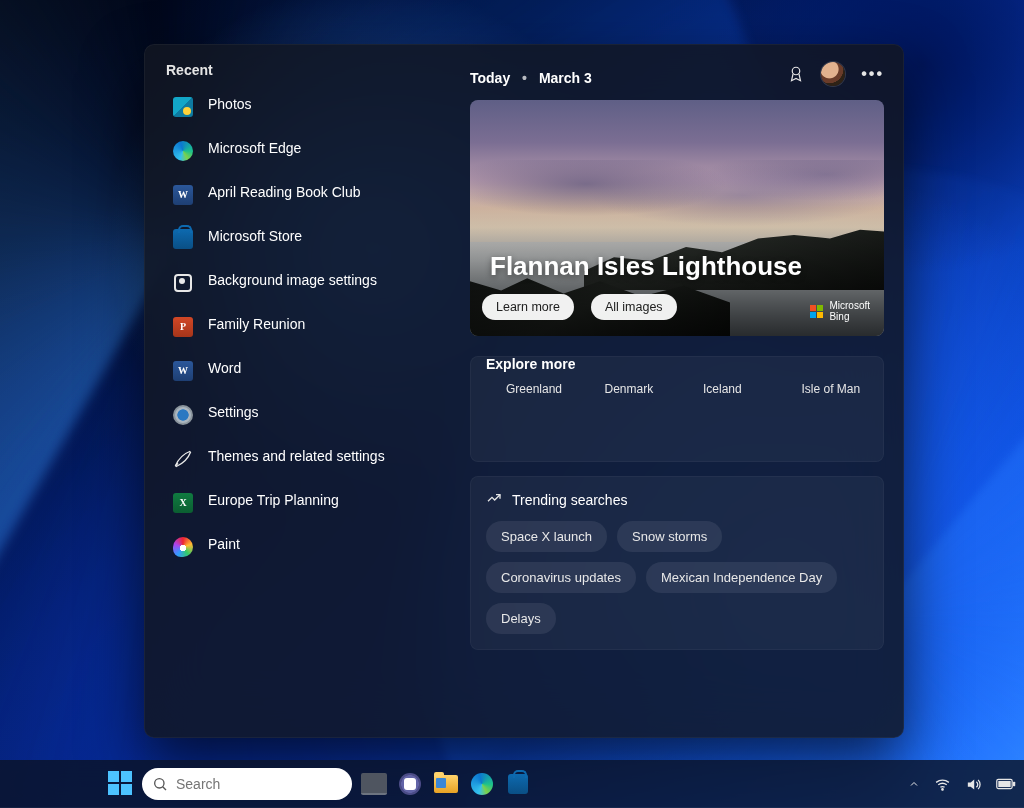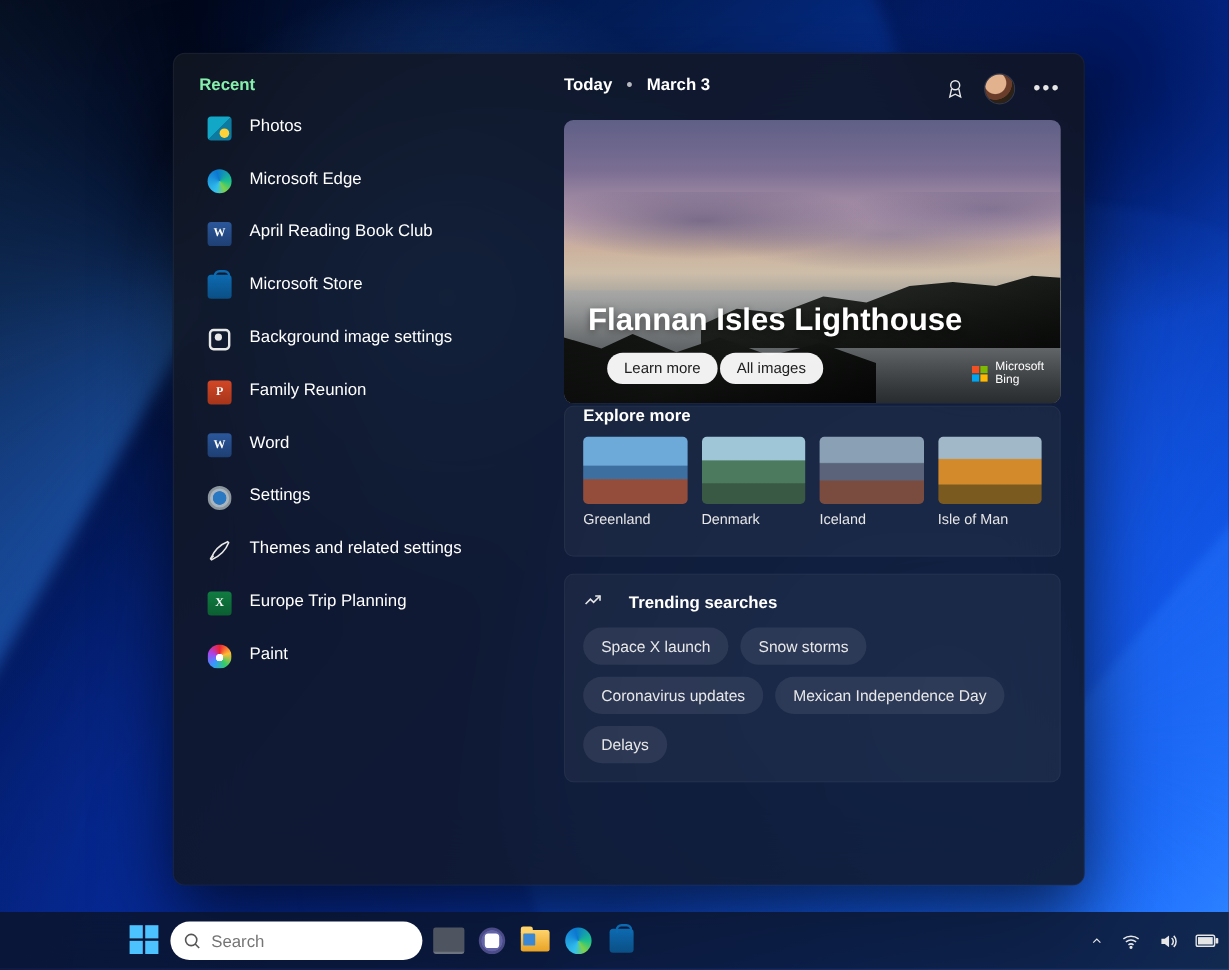--- a/index.html
+++ b/index.html
@@ -14,22 +14,22 @@
 
 .wallpaper::before,.wallpaper::after{content:"";position:absolute;border-radius:50%;pointer-events:none}
 .wallpaper::before{width:1200px;height:1200px;left:-420px;top:-360px;background:conic-gradient(from 210deg,rgba(70,160,255,.45),rgba(8,30,110,.0) 40%,rgba(20,90,220,.35) 65%,rgba(0,10,60,0));filter:blur(6px);opacity:.8}
 .wallpaper::after{width:900px;height:900px;right:-300px;bottom:-260px;background:conic-gradient(from 40deg,rgba(60,140,255,.35),rgba(0,20,80,0) 38%,rgba(40,120,250,.4) 66%,rgba(0,8,40,0));filter:blur(4px);opacity:.7}
 
 
 .panel{position:absolute;left:144px;top:44px;width:760px;height:694px;border-radius:10px;background:rgba(18,22,34,.86);backdrop-filter:blur(28px) saturate(1.1);box-shadow:0 26px 60px rgba(0,0,0,.65),0 0 0 1px rgba(255,255,255,.045) inset;color:#e8e8e8;padding:18px 20px 20px 22px;box-sizing:border-box;display:flex;gap:24px}
 .left{width:280px;display:flex;flex-direction:column}
 .right{flex:1;display:flex;flex-direction:column}
 
-.sec-title{font-size:14px;font-weight:600;color:#86efac}
-.header-row{display:flex;justify-content:space-between;align-items:flex-start;margin-bottom:14px;height:24px}
+.sec-title{font-size:14px;font-weight:600;color:#e5e5e5}
+.header-row{display:flex;justify-content:space-between;align-items:flex-end;margin-bottom:14px;height:24px}
 .date-line{font-size:14px;font-weight:600;color:#fff}
 .dot{margin:0 8px;opacity:.7}
 .hdr-actions{display:flex;align-items:center;gap:16px}
 .avatar{width:24px;height:24px;border-radius:50%;background:radial-gradient(circle at 35% 30%,#e2b28f 0 38%,#6a3c2a 42% 60%,#2e2216 62%);box-shadow:0 0 0 1px rgba(255,255,255,.15)}
 .more-dots{color:#e6e6e6;font-weight:700;letter-spacing:2px}
 .rewards svg{display:block}
 
 
 .recent-list{margin-top:18px;display:flex;flex-direction:column;gap:4px}
 .recent-item{display:flex;align-items:flex-start;gap:14px;height:40px;padding:0 6px;border-radius:6px;cursor:pointer}
@@ -63,41 +63,41 @@
  radial-gradient(ellipse 200px 46px at 28% 30%,rgba(88,82,120,.65),transparent 70%),
  radial-gradient(ellipse 220px 44px at 66% 44%,rgba(120,110,150,.55),transparent 70%),
  radial-gradient(ellipse 170px 38px at 86% 18%,rgba(100,92,130,.55),transparent 70%)}
 .sea{position:absolute;left:0;right:0;bottom:0;height:94px;background:linear-gradient(#c9c9c7 0%,#bfc2c3 20%,#9da3a7 55%,#6b7278 100%);filter:blur(.3px)}
 .cliff{position:absolute;right:0;bottom:46px;width:300px;height:86px;background:linear-gradient(160deg,#1a1c1a 0%,#2a2e2a 40%,#0d0f0d 100%);clip-path:polygon(0% 78%,10% 62%,22% 66%,34% 50%,46% 56%,58% 40%,70% 36%,82% 40%,92% 30%,100% 32%,100% 100%,0% 100%)}
 .cliff::after{content:"";position:absolute;right:6px;bottom:78px;width:10px;height:44px;background:linear-gradient(#f0f0ef,#cfcfce);border-radius:3px}
 .cliff::before{content:"";position:absolute;right:2px;bottom:118px;width:18px;height:10px;background:#e7e7e6;border-radius:3px}
 .rocks{position:absolute;left:0;bottom:0;width:260px;height:76px;background:linear-gradient(150deg,#141614 0%,#232723 50%,#0b0d0b 100%);clip-path:polygon(0% 28%,12% 40%,22% 24%,36% 44%,50% 28%,66% 48%,82% 34%,100% 56%,100% 100%,0% 100%)}
 .hero-overlay{position:absolute;inset:0;background:linear-gradient(to top,rgba(0,0,0,.62) 0%,rgba(0,0,0,.18) 38%,rgba(0,0,0,0) 62%)}
 .hero-title{position:absolute;left:20px;bottom:54px;font-size:26px;font-weight:600;color:#fff;text-shadow:0 2px 6px rgba(0,0,0,.45)}
-.hero-actions{position:absolute;left:36px;bottom:16px;display:flex;gap:2px}
+.hero-actions{position:absolute;left:12px;bottom:16px;display:flex;gap:17px}
 .pill{background:rgba(255,255,255,.94);color:#202020;border:none;border-radius:16px;font-size:12.5px;padding:6px 14px;cursor:pointer}
 .bing{position:absolute;right:14px;bottom:14px;display:flex;align-items:center;gap:6px;color:#fff;font-size:10px}
 .bing-sq{display:grid;grid-template:repeat(2,6px)/repeat(2,6px);gap:1px}
 .bing-sq span:nth-child(1){background:#f25022}.bing-sq span:nth-child(2){background:#7fba00}.bing-sq span:nth-child(3){background:#00a4ef}.bing-sq span:nth-child(4){background:#ffb900}
 
 
-.explore{margin-top:2px;padding:0 16px 16px}
+.explore{margin-top:20px;padding:0 16px 16px}
 .ex-title{font-size:14px;font-weight:600;color:#fff;margin-bottom:10px}
 .ex-grid{display:flex;gap:12px;margin-bottom:8px}
-.ex-item{flex:1;display:flex;flex-direction:column;gap:6px;cursor:pointer}
+.ex-item{flex:1;display:flex;gap:20px;cursor:pointer}
 .thumb{height:56px;border-radius:4px}
 .t0{background:linear-gradient(to bottom,#6da9d9 0 42%,#3e6fa1 44% 62%,#934d3a 64% 100%)}
 .t1{background:linear-gradient(to bottom,#9fc6d6 0 34%,#4c7a5e 36% 68%,#3a5945 70% 100%)}
 .t2{background:linear-gradient(to bottom,#8aa1b5 0 38%,#5a637a 40% 64%,#7a4b3f 66% 100%)}
 .t3{background:linear-gradient(to bottom,#a0b8c8 0 32%,#d28a2a 34% 70%,#7a5a1f 72% 100%)}
 .ex-label{font-size:12px;color:#e6e6e6}
 
 
 .trend{margin-top:14px;padding:14px 16px 16px}
-.trend-head{display:flex;align-items:center;gap:22px;font-size:14px;font-weight:700;color:#fff;margin-bottom:12px}
+.trend-head{display:flex;align-items:center;gap:10px;font-size:14px;font-weight:400;color:#fff;margin-bottom:12px}
 .chips{display:flex;flex-wrap:wrap;gap:10px}
 .chip{background:rgba(255,255,255,.08);color:#e8e8e8;border:none;border-radius:18px;font-size:13px;padding:8px 15px;cursor:pointer}
 
 
 .taskbar{position:absolute;left:0;right:0;bottom:0;height:48px;background:rgba(11,20,40,.82);backdrop-filter:blur(24px);display:flex;align-items:center;box-shadow:0 -1px 0 rgba(255,255,255,.05) inset}
 .tb-center{position:absolute;left:108px;display:flex;align-items:center;gap:8px}
 .start{width:26px;height:26px;display:grid;grid-template:repeat(2,11px)/repeat(2,11px);gap:2px;cursor:pointer}
 .start span{background:#4cc2ff}
 .search{display:flex;align-items:center;width:210px;height:32px;background:#fff;border-radius:18px;padding:0 10px;box-sizing:border-box}
 .search svg{flex-shrink:0}

